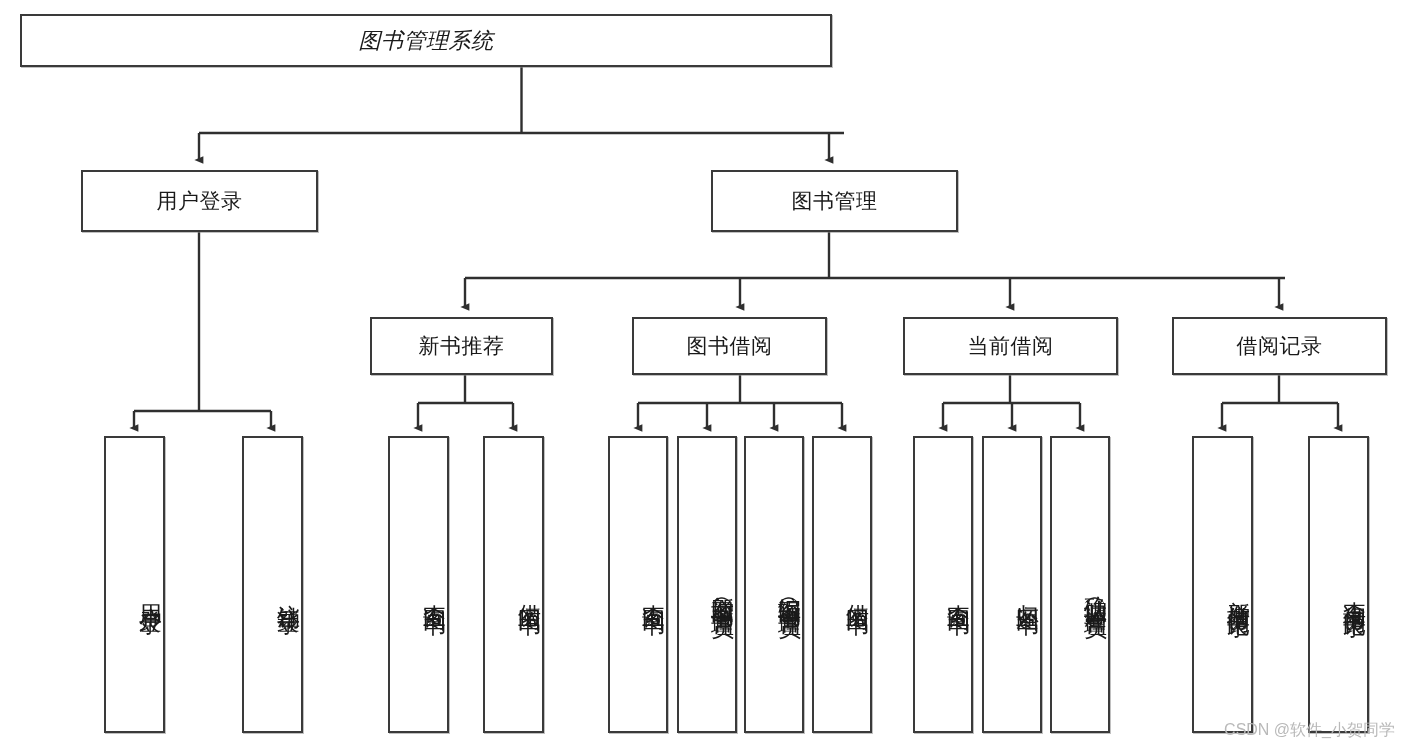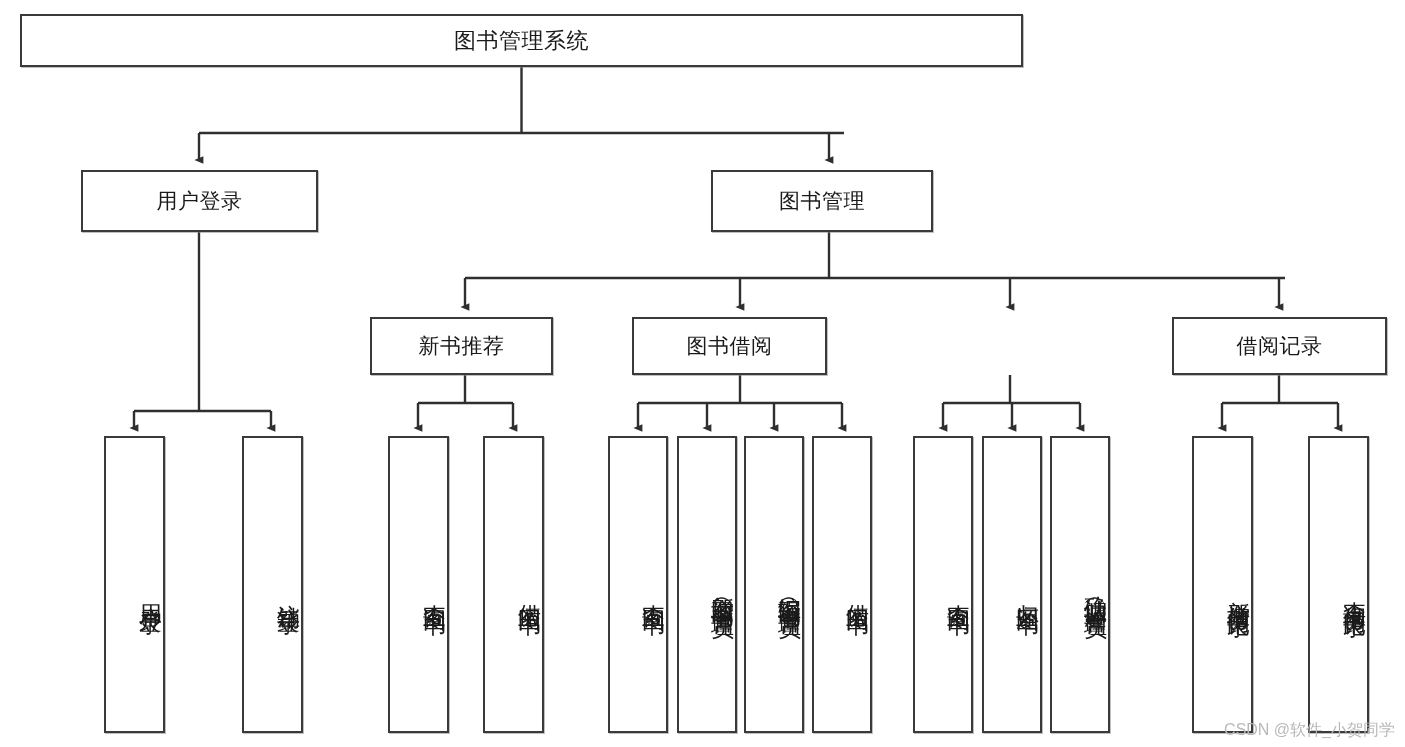--- a/index.html
+++ b/index.html
@@ -109,36 +109,39 @@
       <path d="M1012,403 L1012,428" marker-end="url(#arrow)"></path>
       <path d="M1080,403 L1080,428" marker-end="url(#arrow)"></path>
 
       <path d="M1279,375 L1279,403"></path>
       <path d="M1222,403 L1338,403"></path>
       <path d="M1222,403 L1222,428" marker-end="url(#arrow)"></path>
       <path d="M1338,403 L1338,428" marker-end="url(#arrow)"></path>
     </g>
   </svg>
 
-  <div class="node h-node" id="n-root" style="left:20px;top:14px;width:1003px;height:53px;">
+  <div class="node h-node" id="n-root" style="left:20px;top:14px;width:812px;height:53px;font-style:italic;">
     <span class="lbl">图书管理系统</span>
   </div>
 
   <div class="node h-node" style="left:81px;top:170px;width:237px;height:62px;">
     <span class="lbl">用户登录</span>
   </div>
-  <div class="node h-node" style="left:711px;top:170px;width:222px;height:62px;">
+  <div class="node h-node" style="left:711px;top:170px;width:247px;height:62px;">
     <span class="lbl">图书管理</span>
   </div>
 
   <div class="node h-node" style="left:362px;top:317px;width:183px;height:58px;margin-left:8px;">
     <span class="lbl">新书推荐</span>
   </div>
   <div class="node h-node" style="left:632px;top:317px;width:195px;height:58px;">
     <span class="lbl">图书借阅</span>
+  </div>
+  <div class="node h-node" style="left:903px;top:317px;width:215px;height:58px;">
+    <span class="lbl">当前借阅</span>
   </div>
   <div class="node h-node" style="left:1172px;top:317px;width:215px;height:58px;">
     <span class="lbl">借阅记录</span>
   </div>
 
   <div class="node v-node" style="left:104px;top:436px;width:61px;height:297px;">
     <span class="lbl">用户登录</span>
   </div>
   <div class="node v-node" style="left:242px;top:436px;width:61px;height:297px;">
     <span class="lbl">注销登录</span>

